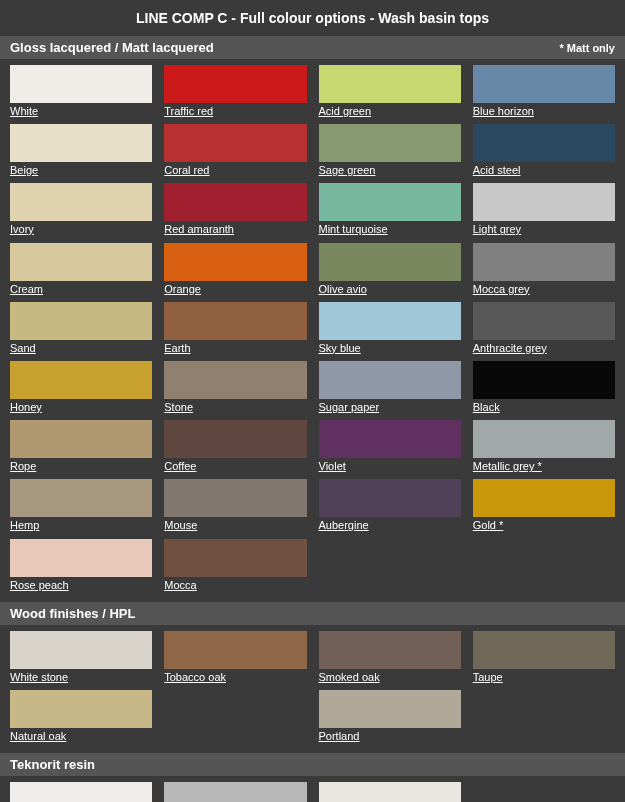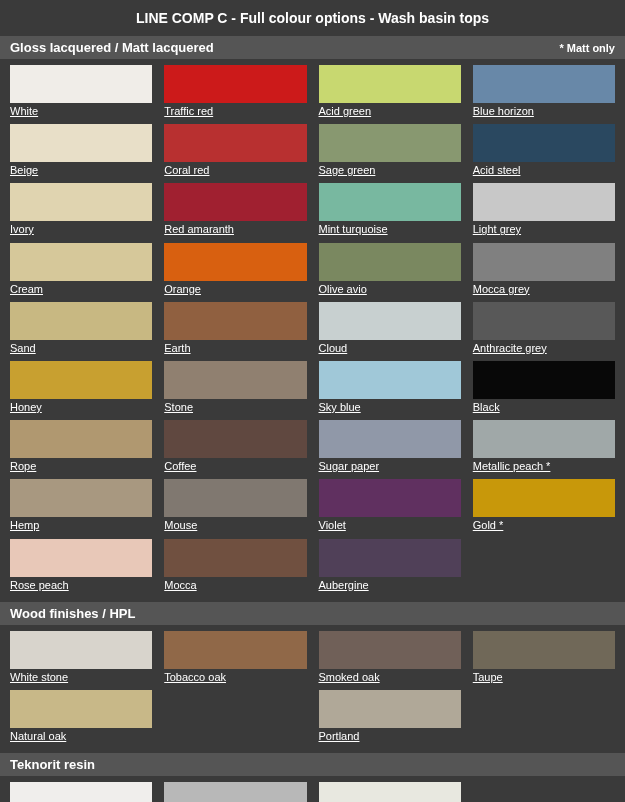--- a/index.html
+++ b/index.html
@@ -161,24 +161,20 @@
         </div>
         <div class="color-item">
           <div class="color-swatch" style="background-color: rgb(120, 184, 160);"></div>
           <div class="color-label">Mint turquoise</div>
         </div>
         <div class="color-item">
           <div class="color-swatch" style="background-color: rgb(122, 136, 96);"></div>
           <div class="color-label">Olive avio</div>
         </div>
         <div class="color-item">
-          <div class="color-swatch" style="background-color: rgb(200, 208, 208);"></div>
-          <div class="color-label">Cloud</div>
-        </div>
-        <div class="color-item">
           <div class="color-swatch" style="background-color: rgb(160, 200, 216);"></div>
           <div class="color-label">Sky blue</div>
         </div>
         <div class="color-item">
           <div class="color-swatch" style="background-color: rgb(144, 152, 168);"></div>
           <div class="color-label">Sugar paper</div>
         </div>
         <div class="color-item">
           <div class="color-swatch" style="background-color: rgb(96, 48, 96);"></div>
           <div class="color-label">Violet</div>
@@ -208,21 +204,21 @@
         <div class="color-item">
           <div class="color-swatch" style="background-color: rgb(88, 88, 88);"></div>
           <div class="color-label">Anthracite grey</div>
         </div>
         <div class="color-item">
           <div class="color-swatch" style="background-color: rgb(8, 8, 8);"></div>
           <div class="color-label">Black</div>
         </div>
         <div class="color-item">
           <div class="color-swatch" style="background-color: rgb(160, 168, 168);"></div>
-          <div class="color-label">Metallic peach *</div>
+          <div class="color-label">Metallic grey *</div>
         </div>
         <div class="color-item">
           <div class="color-swatch" style="background-color: rgb(200, 152, 10);"></div>
           <div class="color-label">Gold *</div>
         </div>
       </div>
     </div>
     <div class="section-header">
       <span>Wood finishes / HPL</span>
     </div>

